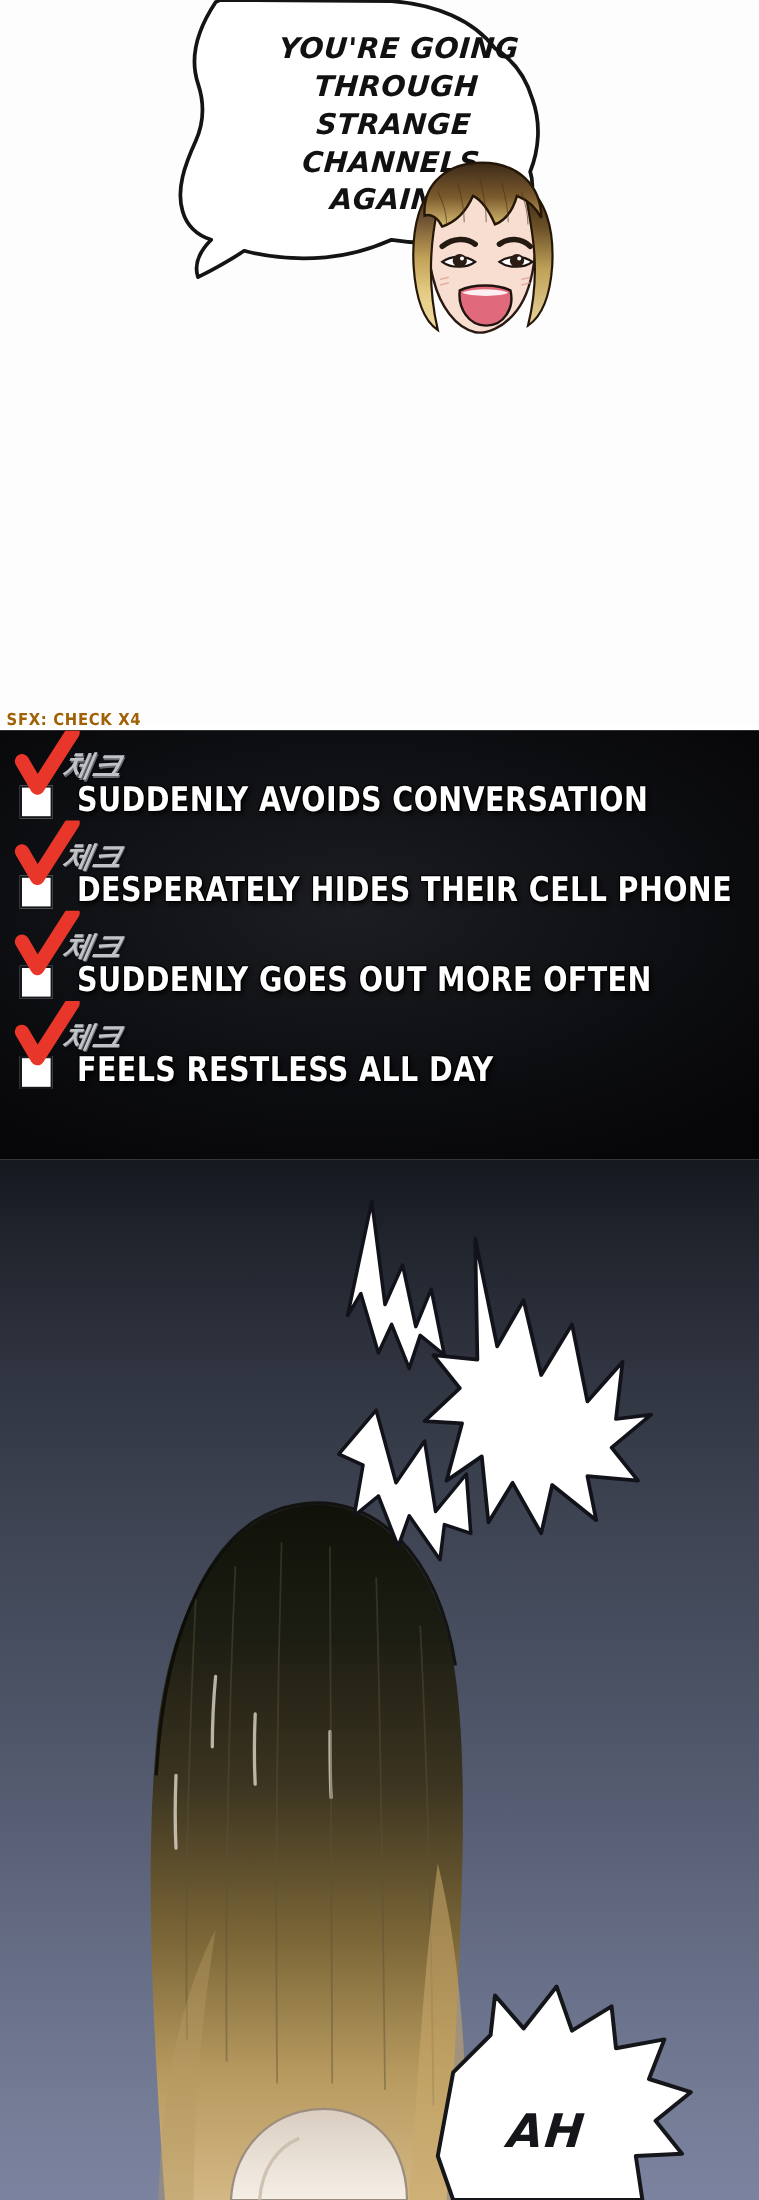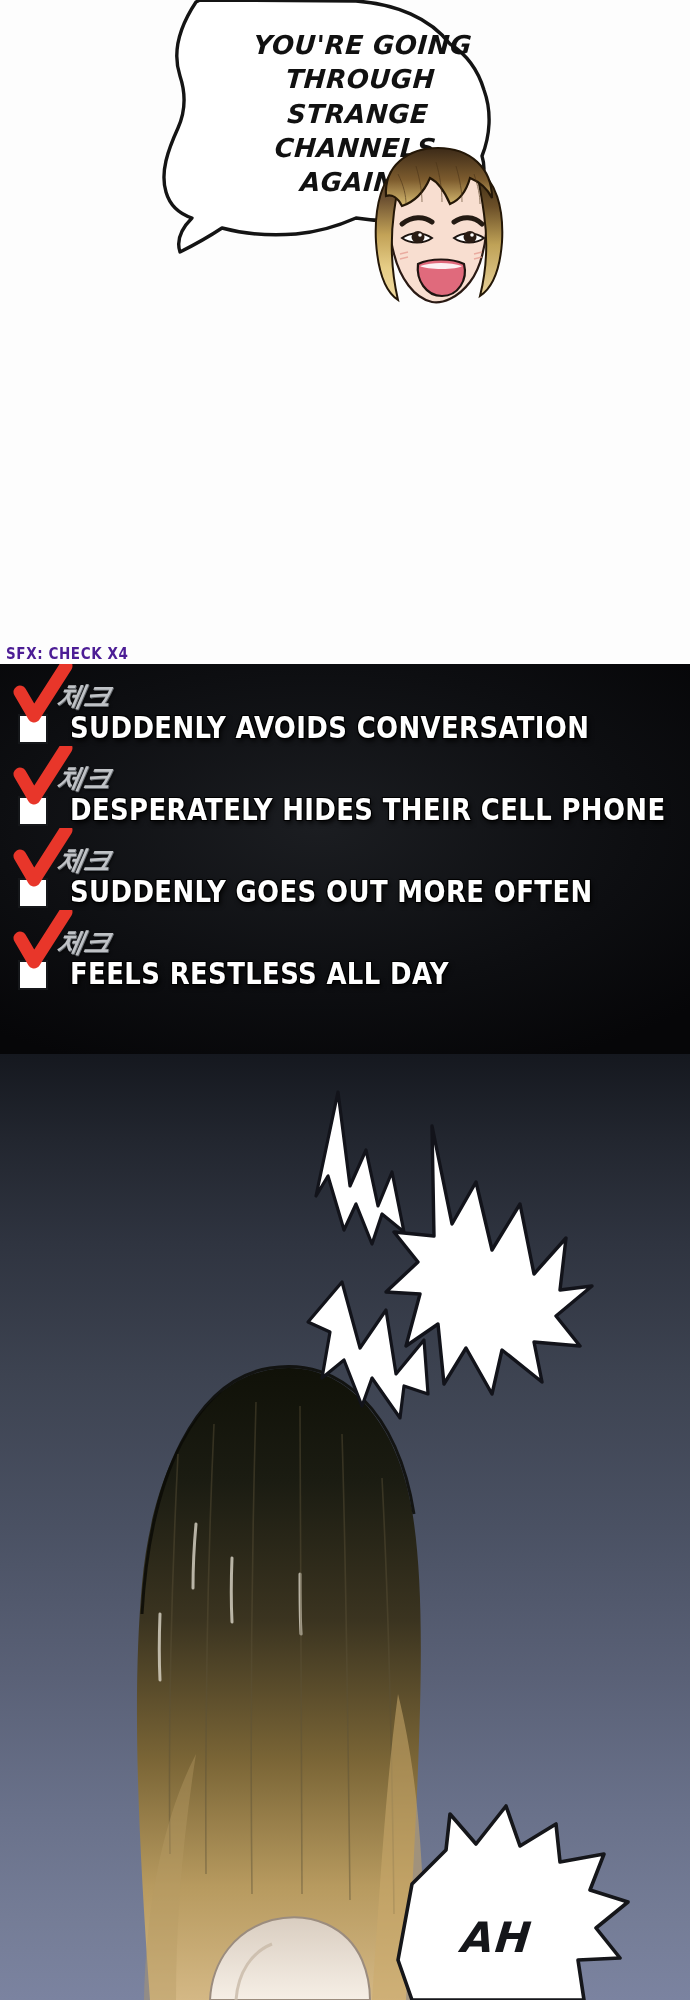--- a/index.html
+++ b/index.html
@@ -58,21 +58,21 @@
 
   
   #sfx-caption {
     position: absolute;
     left: 6px;
     top: 645px;
     font-family: "DejaVu Sans Condensed", "DejaVu Sans", sans-serif;
     font-weight: 700;
     font-size: 15px;
     letter-spacing: 0.6px;
-    color: #4c1d95;
+    color: #a16207;
     text-transform: uppercase;
   }
 
   
   #panel-check {
     position: absolute;
     left: 0;
     top: 664px;
     width: 690px;
     height: 390px;

